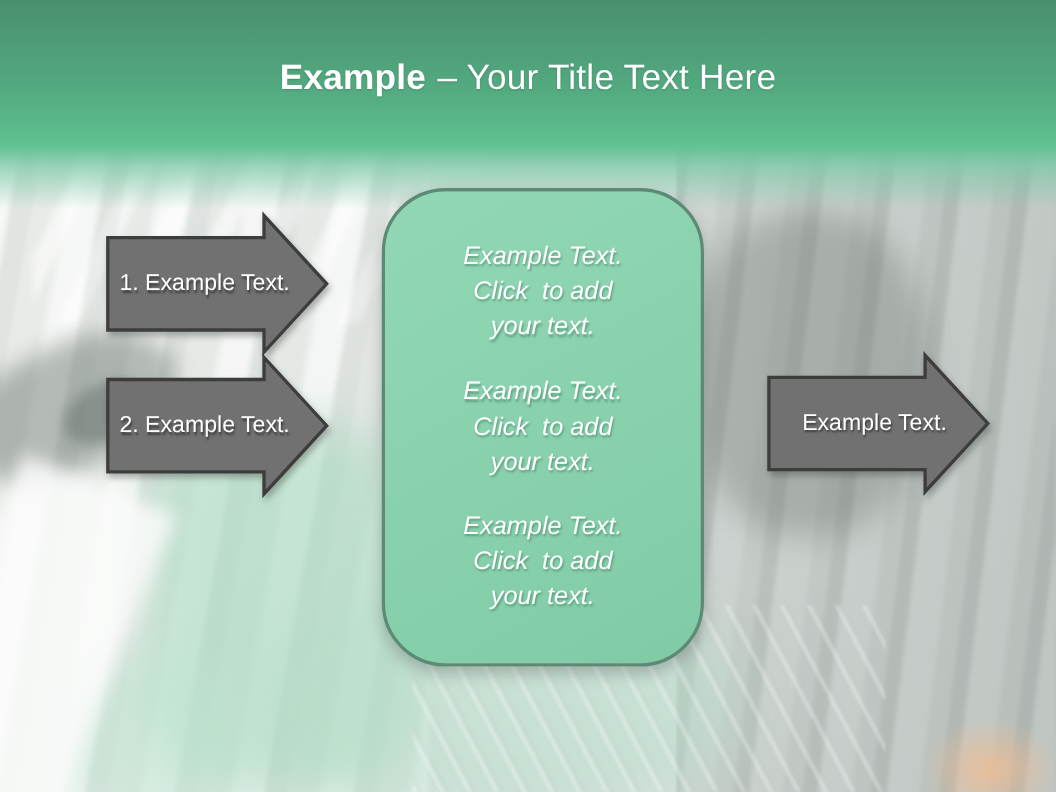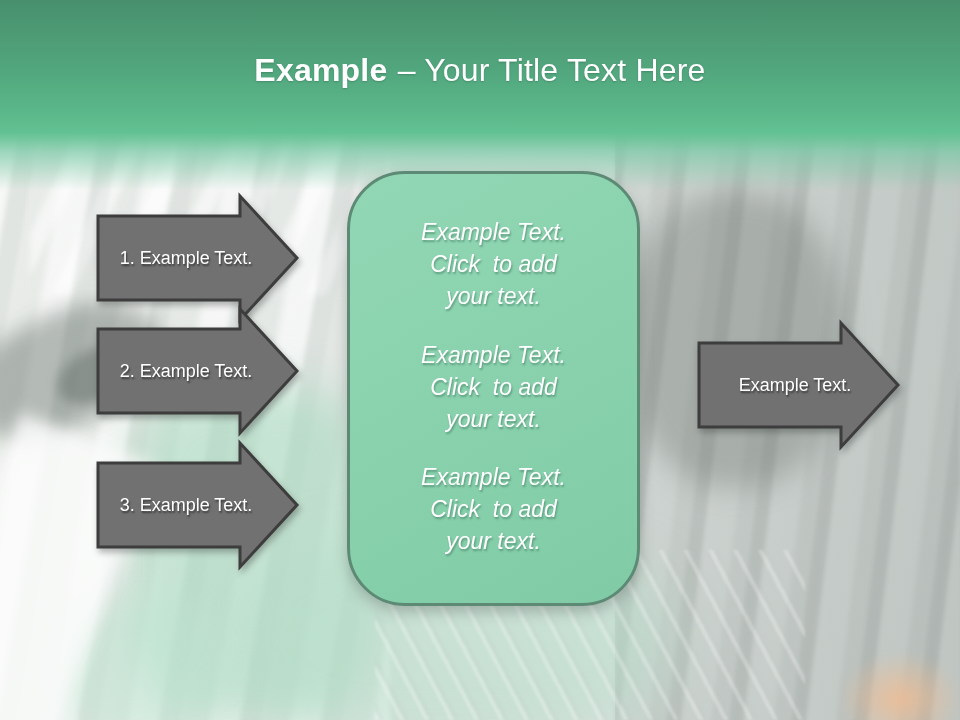--- a/index.html
+++ b/index.html
@@ -47,27 +47,27 @@
   .title{position:absolute;left:0;top:52px;width:100%;text-align:center;
       color:#ffffff;font-size:32px;letter-spacing:.2px;
       text-shadow:0 1px 2px rgba(0,0,0,0.18);}
   .title-bold{font-weight:bold;}
   .title-rest{font-weight:normal;margin-left:.32em;text-align:center;}
   
   .arrow{position:absolute;width:206px;height:134px;z-index:5;}
   .arrow svg{position:absolute;left:0;top:0;
       filter:drop-shadow(2px 4px 3px rgba(55,60,57,0.38));}
   .arrow-1{left:95px;top:191px;}
-  .arrow-2{left:95px;top:304px;}
+  .arrow-2{left:95px;top:320px;}
   .arrow-3{left:95px;top:438px;}
   .arrow-out{left:696px;top:318px;}
   .arrow-poly{fill:#717171;stroke:#3d3d3d;stroke-width:3;}
   .arrow-label{position:absolute;left:16px;top:25px;width:150px;height:84px;
       display:flex;align-items:center;justify-content:center;
-      color:#ffffff;font-size:18px;white-space:nowrap;
+      color:#ffffff;font-size:21px;white-space:nowrap;
       text-shadow:1px 2px 2px rgba(0,0,0,0.5);}
   .arrow-out .arrow-label{left:24px;}
   
   .content-box{position:absolute;left:347px;top:171px;width:293px;height:435px;z-index:4;
       box-sizing:border-box;border:3px solid #5d8a75;border-radius:58px;
       background:linear-gradient(150deg,#92d7b5 0%,#8ad2ae 45%,#80cba6 100%);
       box-shadow:0 6px 14px rgba(80,90,85,0.35);
       display:flex;flex-direction:column;justify-content:space-between;
       padding:42px 16px 46px 16px;}
   .box-block{color:#ffffff;font-style:italic;font-size:23px;line-height:32px;
@@ -108,26 +108,20 @@
     <div class="arrow-label">1. Example Text.</div>
   </div>
 
   <div class="arrow arrow-2">
     <svg viewBox="0 0 206 134" width="206" height="134">
       <polygon class="arrow-poly" points="3,25 145,25 145,5 202,67 145,129 145,109 3,109"></polygon>
     </svg>
     <div class="arrow-label">2. Example Text.</div>
   </div>
 
-  <div class="arrow arrow-3">
-    <svg viewBox="0 0 206 134" width="206" height="134">
-      <polygon class="arrow-poly" points="3,25 145,25 145,5 202,67 145,129 145,109 3,109"></polygon>
-    </svg>
-    <div class="arrow-label">3. Example Text.</div>
-  </div>
 
   <div class="content-box">
     <div class="box-block">
       <div class="box-line">Example Text.</div>
       <div class="box-line">Click  to add</div>
       <div class="box-line">your text.</div>
     </div>
     <div class="box-block">
       <div class="box-line">Example Text.</div>
       <div class="box-line">Click  to add</div>

